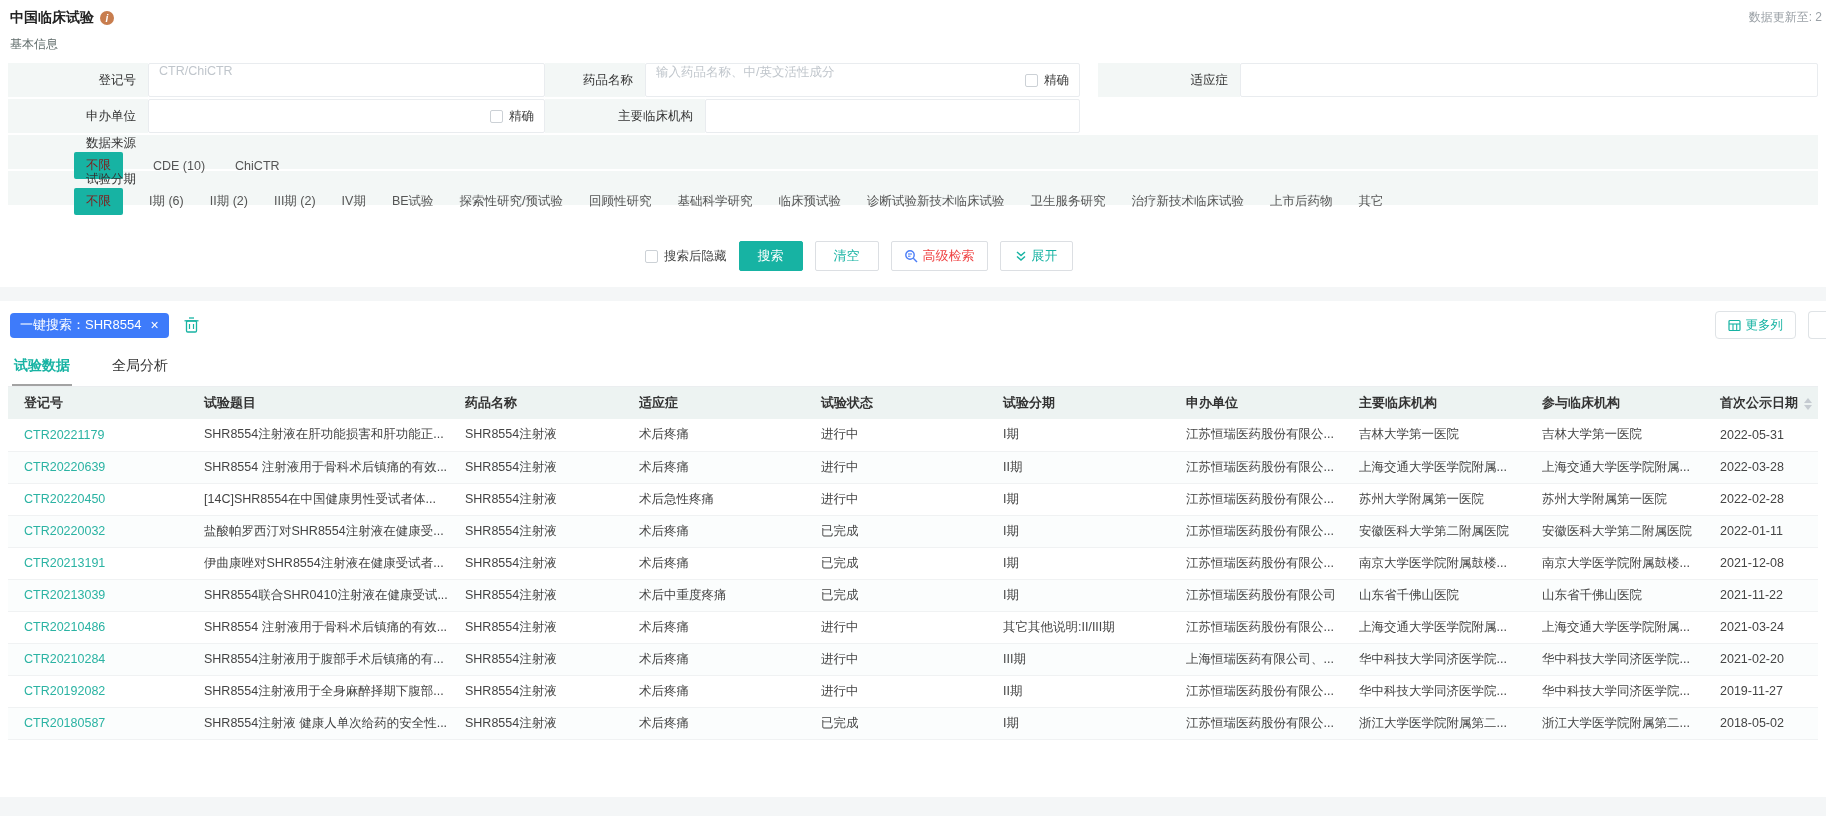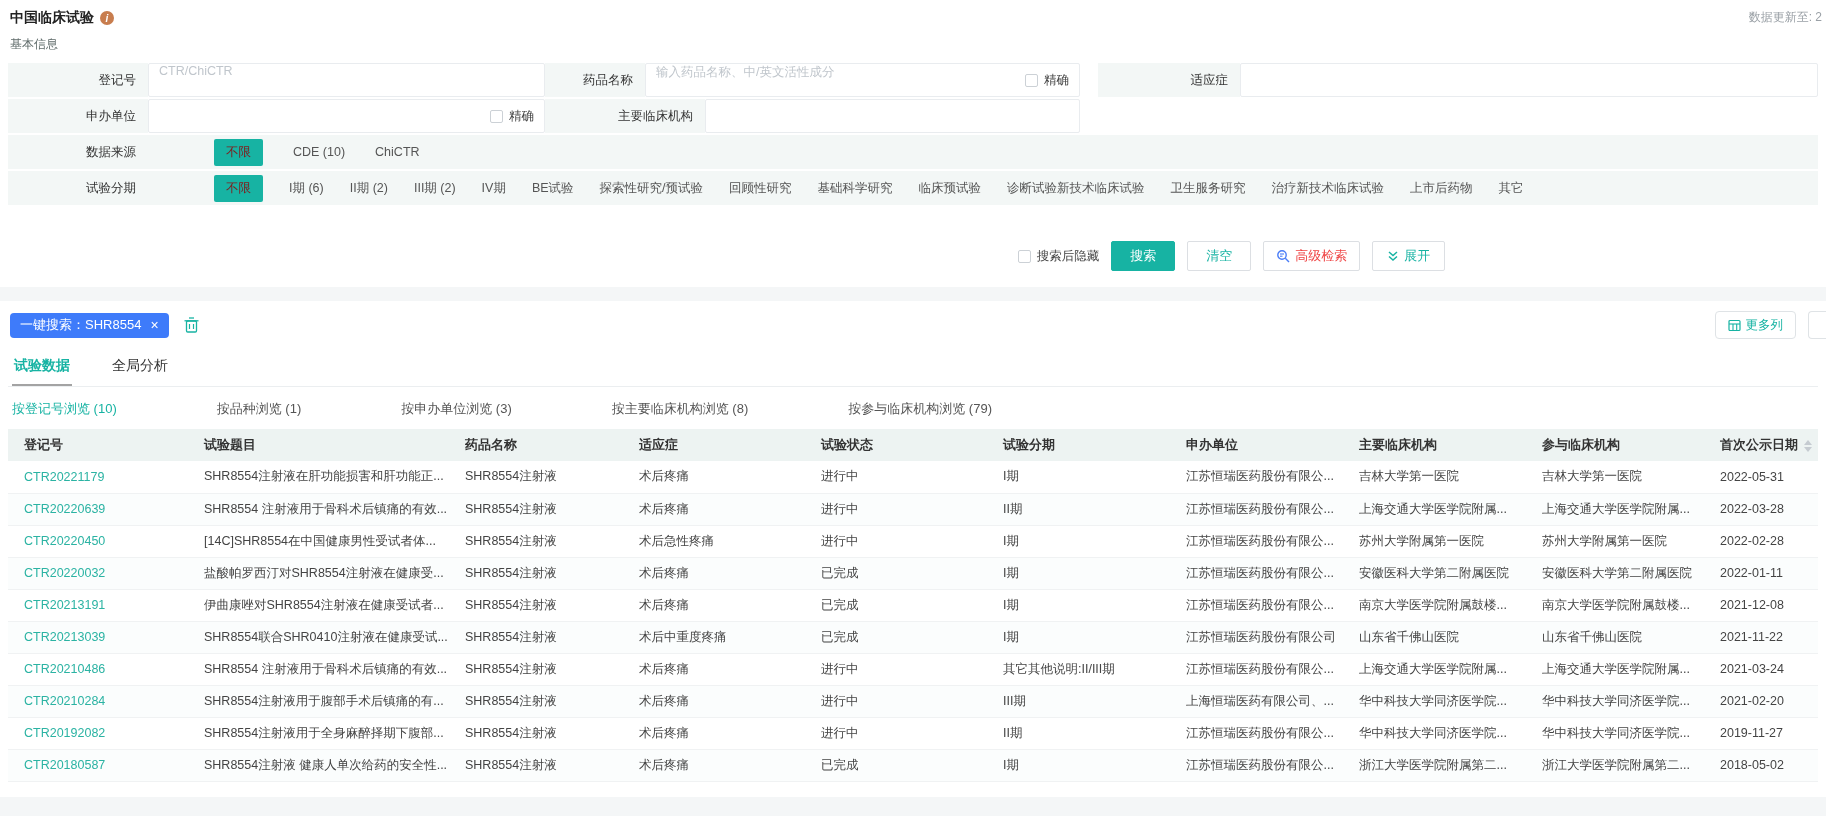--- a/index.html
+++ b/index.html
@@ -17,33 +17,33 @@
   .update-note { position:absolute; right:-4px; top:9px; color:#9aa0a6; font-size:12px; white-space:nowrap; }
   .section-label { color:#5f6b6a; font-size:12px; padding:2px 2px 10px; }
 
   
   .frow { display:flex; height:34px; margin-bottom:2px; }
   .flabel { background:#f3f7f6; font-size:12.5px; color:#333; display:flex; align-items:center;
     justify-content:flex-end; padding-right:12px; flex:none; }
   .finput { background:#fff; border:1px solid #e9ecef; border-radius:2px; display:flex;
     padding:0 10px; flex:none; }
   .placeholder { color:#c0c6cc; font-size:12.5px; }
-  .fullband { background:#f3f7f6; }
+  .fullband { background:#f3f7f6;flex-direction:column; }
   .opts { display:flex; align-items:center; padding-left:66px; }
   .opt { font-size:12.5px; color:#555; cursor:pointer; white-space:nowrap; }
   .opt.sel { background:#17b3a3; color:#7f1d1d; padding:5px 12px; border-radius:2px; }
   .opts.ds .opt { margin-right:30px; }
   .opts.ph .opt { margin-right:26px; }
 
   .checkbox { width:13px; height:13px; border:1px solid #ccd1d6; border-radius:2px; background:#fff;
     display:inline-block; flex:none; }
   .chk-wrap { display:inline-flex; align-items:center; gap:6px; font-size:12.5px; color:#444; }
   .ml-auto { margin-left:auto; }
 
-  .action-row { display:flex; align-items:center; gap:12px; margin:36px 0 0 637px; height:30px;justify-content:center; }
+  .action-row { display:flex; align-items:center; gap:12px; margin:36px 0 0 637px; height:30px; }
   .btn { height:30px; border-radius:2px; font-size:13px; display:inline-flex; align-items:center;
     justify-content:center; padding:3px 18px; border:1px solid #dcdfe3; background:#fff; cursor:pointer; white-space:nowrap; }
   .btn-primary { background:#17b3a3; border-color:#17b3a3; color:#fff; }
   .btn-clear { color:#17b3a3; }
   .btn-advanced { color:#ef4444; padding:0 12px; gap:5px; }
   .btn-expand { color:#17b3a3; padding:0 14px; gap:5px; }
 
   .gap-band { height:14px; background:#f4f6f7; }
 
   
@@ -207,27 +207,20 @@
         <span>更多列</span>
       </button>
       <button class="btn-partial"></button>
     </span>
   </div>
 
   <div class="tabs">
       <span class="tab active">试验数据</span>
       <span class="tab">全局分析</span>
     </div>
-  <div class="subtabs">
-      <span class="subtab active">按登记号浏览  (10)</span>
-      <span class="subtab">按品种浏览  (1)</span>
-      <span class="subtab">按申办单位浏览  (3)</span>
-      <span class="subtab">按主要临床机构浏览  (8)</span>
-      <span class="subtab">按参与临床机构浏览  (79)</span>
-    </div>
 
   <table>
     <colgroup>
         <col style="width:180px">
         <col style="width:261px">
         <col style="width:174px">
         <col style="width:182px">
         <col style="width:182px">
         <col style="width:183px">
         <col style="width:173px">

